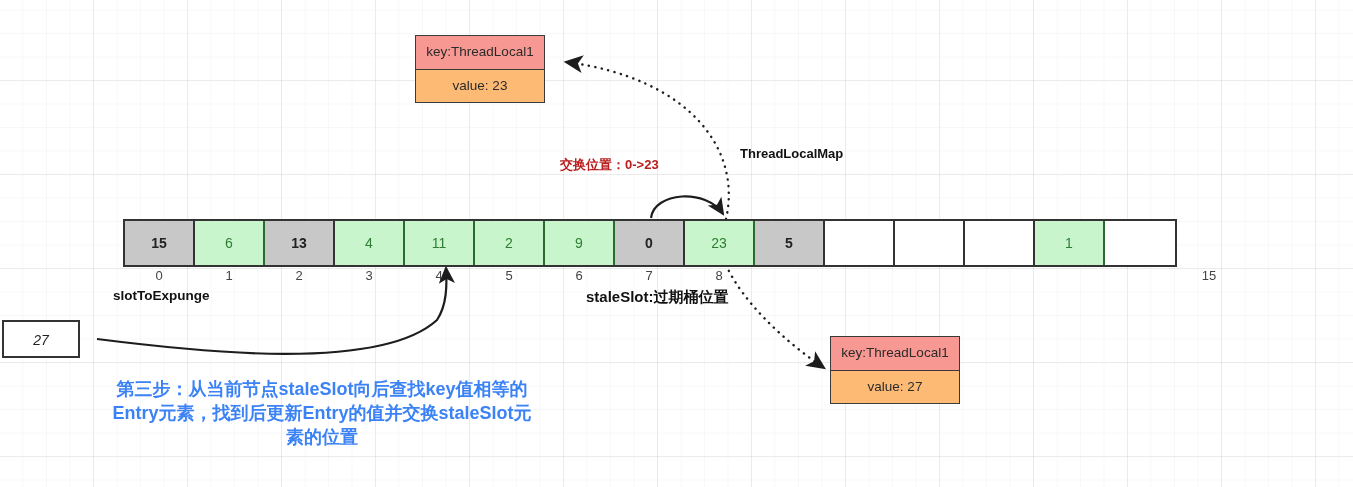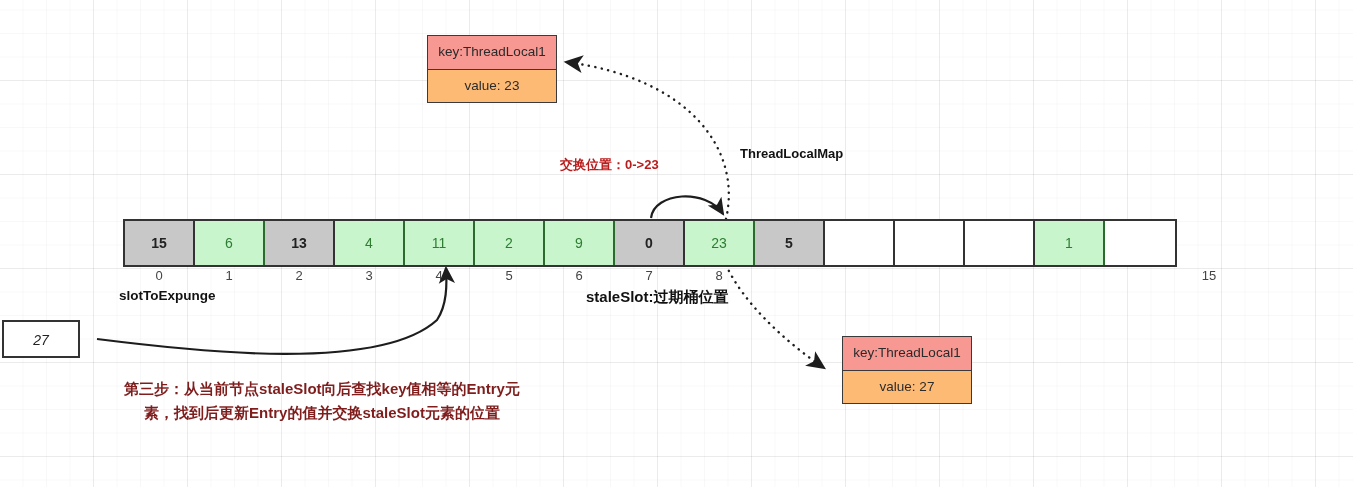--- a/index.html
+++ b/index.html
@@ -37,21 +37,20 @@
     left: 0; top: 0;
     width: 1353px; height: 487px;
     pointer-events: none;
   }
 
   
   .entry-box {
     position: absolute;
     width: 130px;
     box-sizing: border-box;
-    margin-left: 12px;
   }
   .entry-row {
     box-sizing: border-box;
     border: 1.6px solid #3a3a3a;
     height: 34px;
     line-height: 32px;
     text-align: center;
     font-size: 13.5px;
     color: #2b2b2b;
   }
@@ -130,21 +129,21 @@
   #tlm-label {
     position: absolute;
     left: 740px;
     top: 146px;
     font-size: 13px;
     font-weight: bold;
     color: #111111;
   }
   #slot-to-expunge {
     position: absolute;
-    left: 119px;
+    left: 113px;
     top: 288px;
     font-size: 13.5px;
     font-weight: bold;
     color: #111111;
   }
   #stale-slot {
     position: absolute;
     left: 586px;
     top: 288px;
     font-size: 15px;
@@ -165,24 +164,24 @@
     font-style: italic;
     font-size: 14px;
     color: #222222;
   }
   #caption {
     position: absolute;
     left: 112px;
     top: 377px;
     width: 420px;
     text-align: center;
-    font-size: 15px;
+    font-size: 18px;
     font-weight: bold;
     line-height: 24px;
-    color: #7f1d1d;
+    color: #3b82f6;
   }
 </style>
 </head>
 <body>
 
 <div id="grid-bg"></div>
 
 <svg id="svg-layer" viewBox="0 0 1353 487" xmlns="http://www.w3.org/2000/svg">
   <defs>
     <marker id="ah" markerWidth="9" markerHeight="9" refX="7" refY="4.5" orient="auto" markerUnits="strokeWidth">

